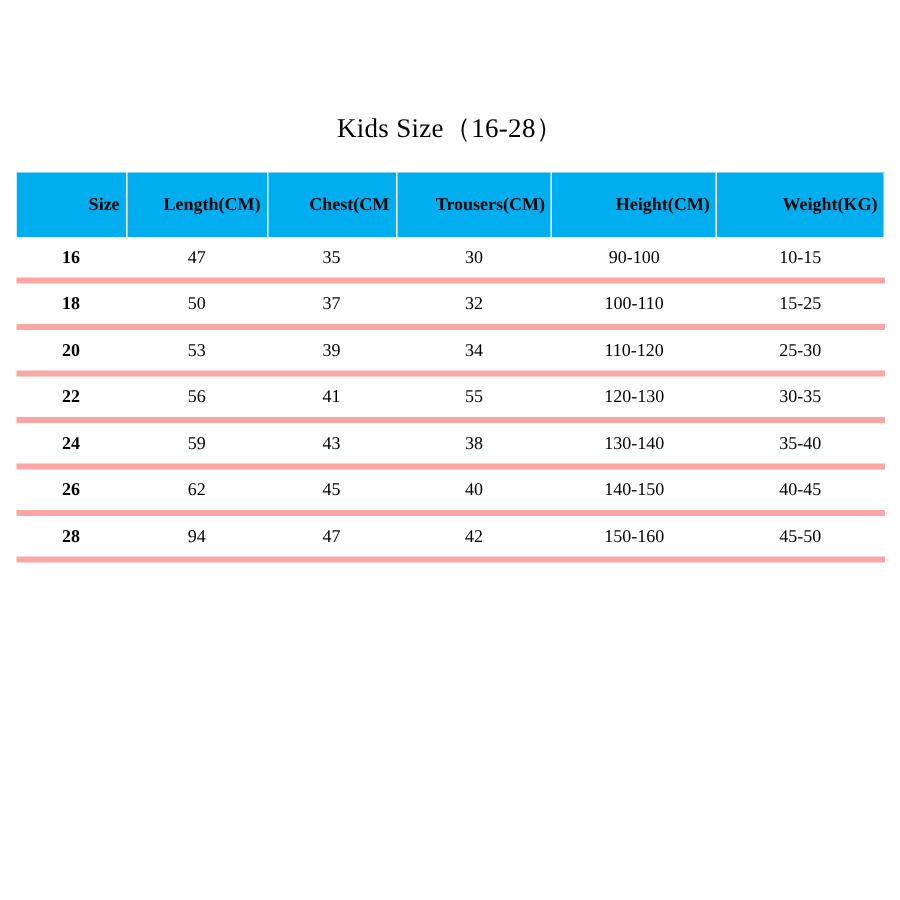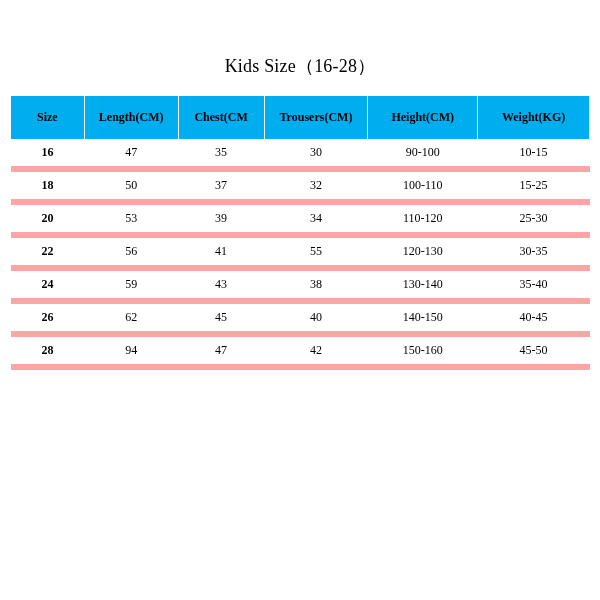--- a/index.html
+++ b/index.html
@@ -8,51 +8,51 @@
     width: 600px;
     height: 600px;
     background: #ffffff;
     font-family: "Times New Roman", Times, serif;
     color: #000;
   }
   .page {
     width: 600px;
     height: 600px;
     box-sizing: border-box;
-    padding-top: 54px;
+    padding-top: 73px;
   }
   .title {
     text-align: center;
     font-size: 18px;
     font-weight: 400;
     margin-bottom: 18px;
     letter-spacing: 0.2px;
   }
   table.size-chart {
     width: 580px;
     margin: 0 auto;
     border-collapse: collapse;
     font-size: 12px;
   }
   table.size-chart thead th {
     background: #00aeef;
     color: #000;
     font-weight: 700;
-    text-align: center;
+    text-align: right;
     padding: 14px 4px;
     border-left: 1px solid #ffffff;
     border-right: 1px solid #ffffff;
     border-top: none;
     border-bottom: none;
     margin-top: 26px;
   }
   table.size-chart tbody td {
     text-align: center;
     padding: 6px 4px;
-    border-bottom: 6px solid #fca5a5;
+    border-bottom: 4px solid #fca5a5;
     font-weight: 400;
   }
   table.size-chart tbody td.size-col {
     font-weight: 700;
   }
   table.size-chart tbody tr:first-child td {
     border-top: none;
   }
   table.size-chart col.c0 { width: 74px; }
   table.size-chart col.c1 { width: 94px; }

